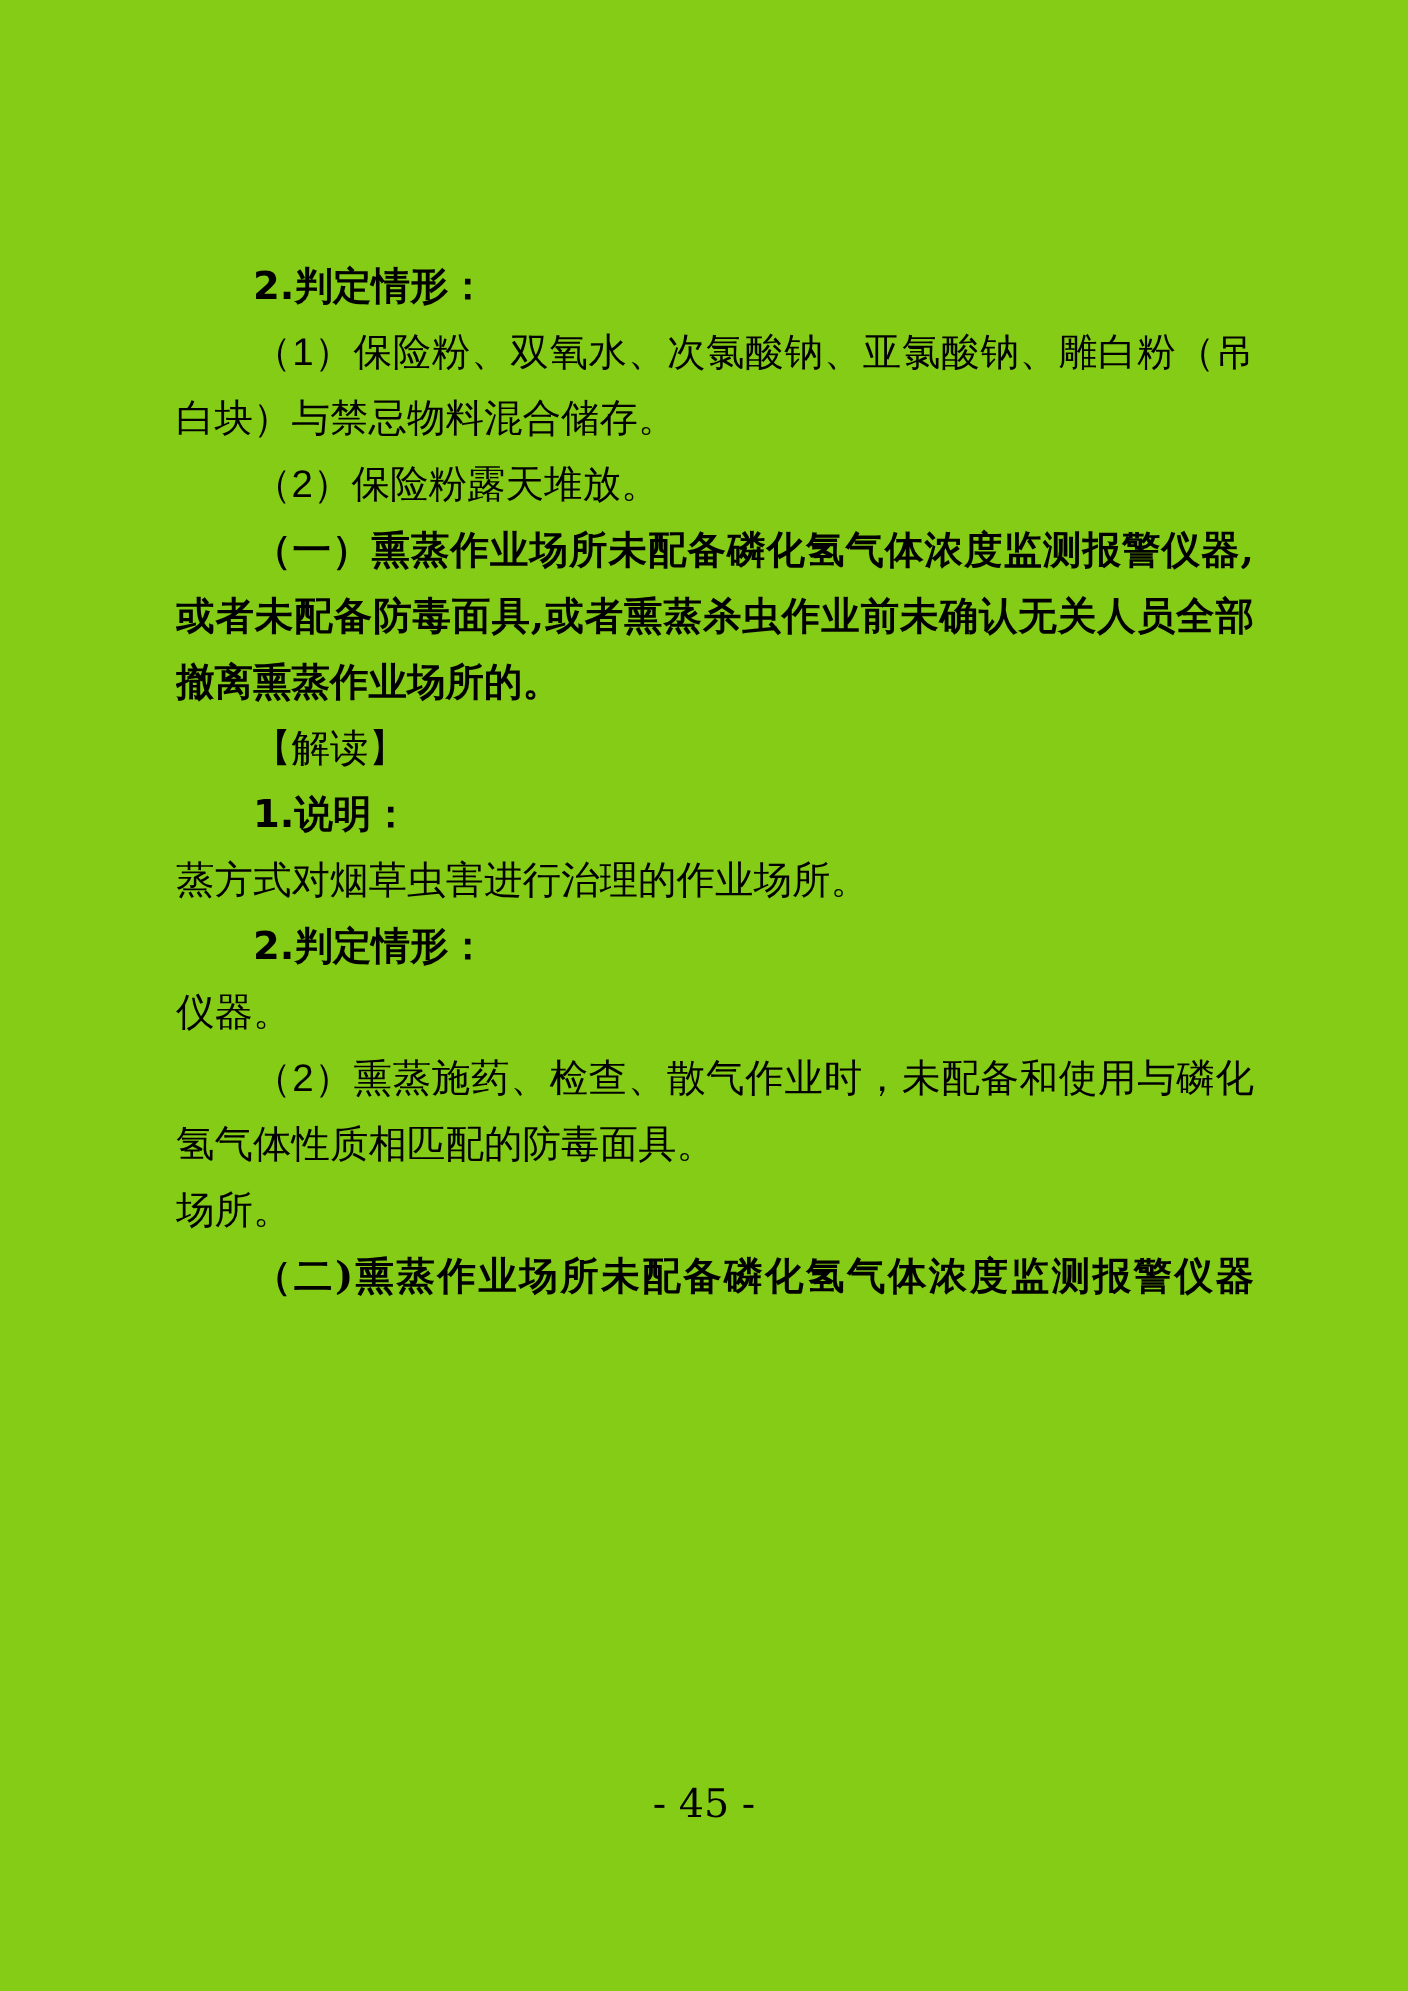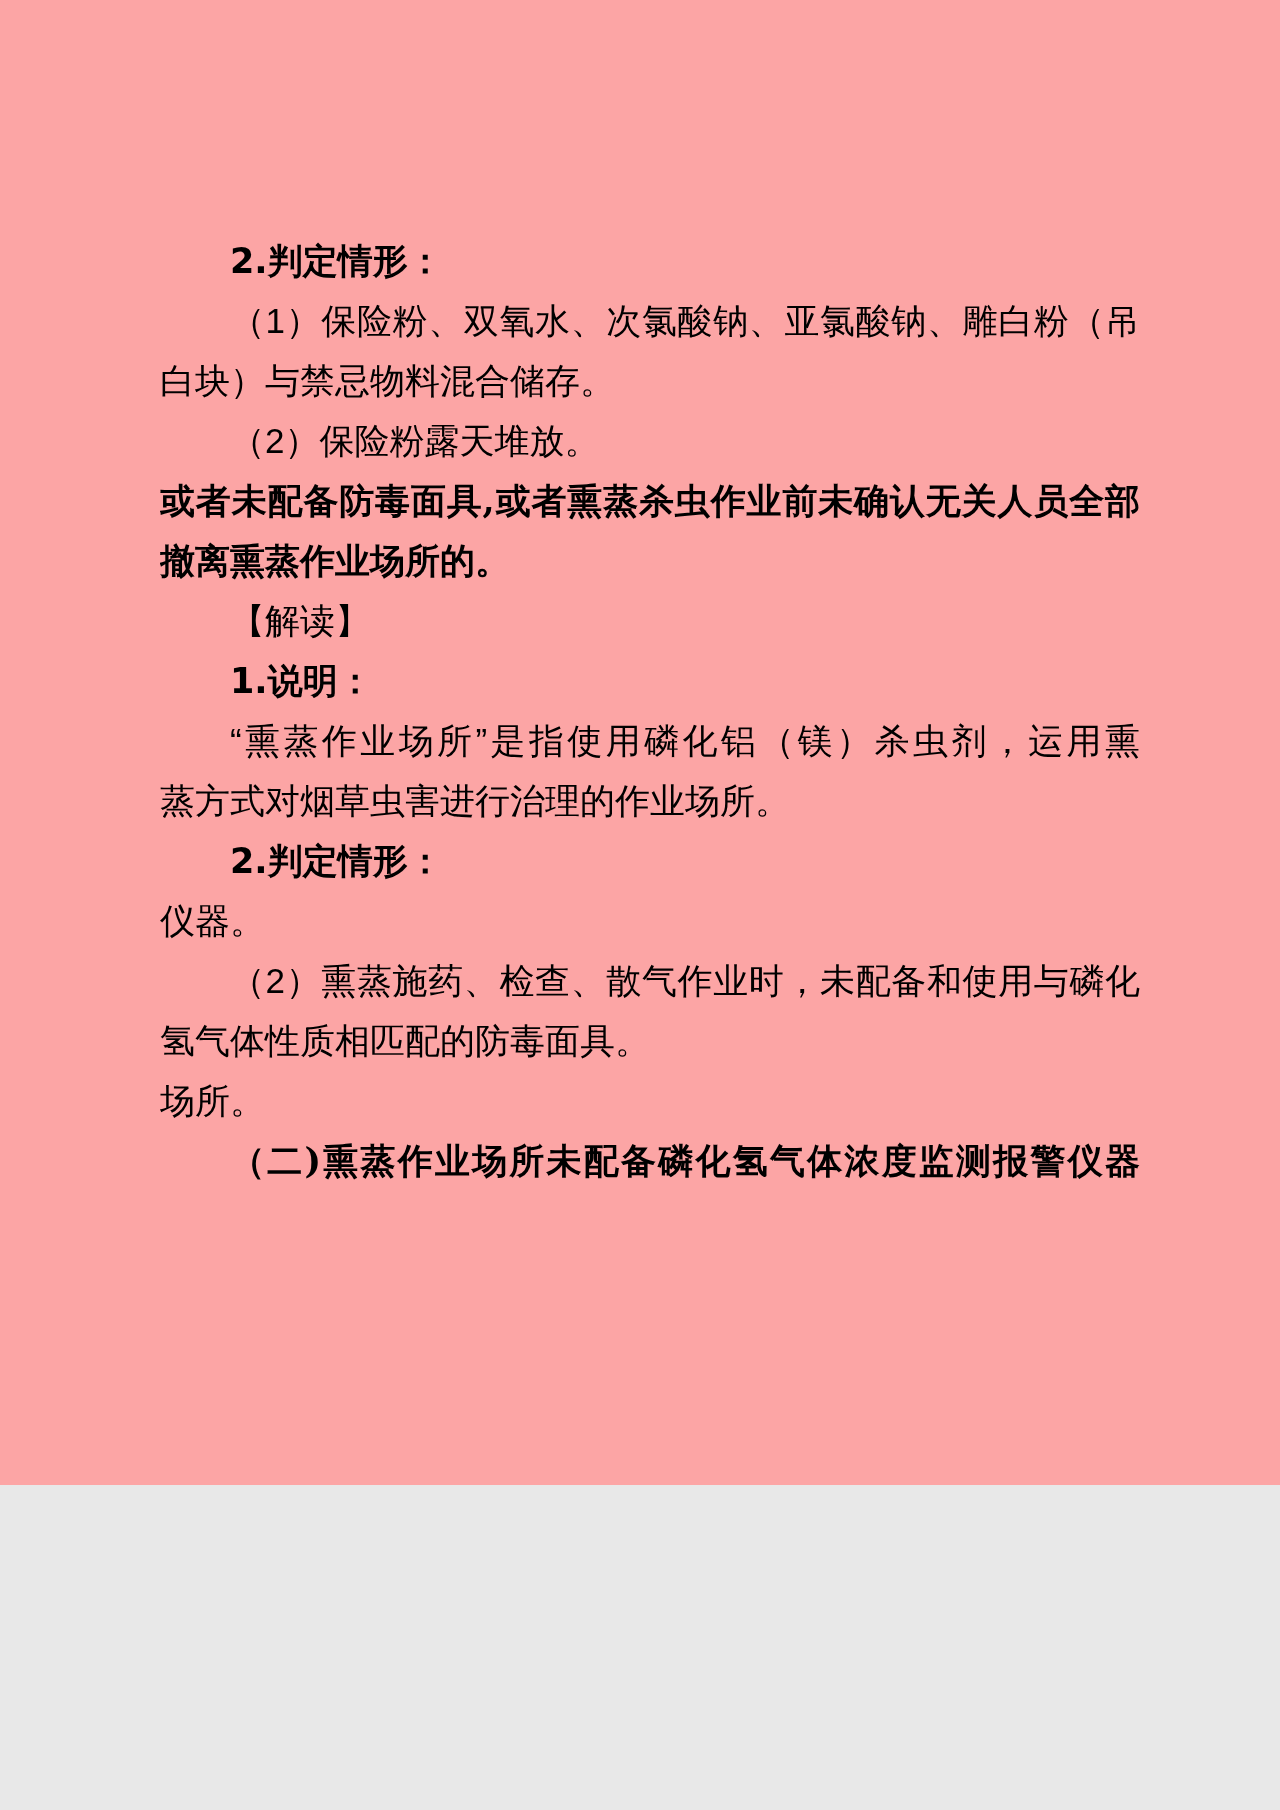--- a/index.html
+++ b/index.html
@@ -3,23 +3,23 @@
 <meta charset="utf-8">
 <style>
   html, body {
     margin: 0;
     padding: 0;
     background: #e8e8e8;
   }
   .page {
     position: relative;
     width: 1280px;
-    height: 1485px;
+    height: 1810px;
     margin: 0 auto;
-    background: #fca5a5;
+    background: #84cc16;
     overflow: hidden;
     font-family: "DejaVu Serif", "Liberation Serif", serif;
     color: #000000;
   }
   .textcol {
     position: absolute;
     left: 160px;
     top: 231px;
     width: 980px;
   }
@@ -66,25 +66,25 @@
 </style>
 </head>
 <body>
 
 <div class="page">
   <div class="textcol" id="textcol">
       <div class="line indent hei">2.判定情形：</div>
       <div class="line indent justify fs">（1）保险粉、双氧水、次氯酸钠、亚氯酸钠、雕白粉（吊</div>
       <div class="line fs">白块）与禁忌物料混合储存。</div>
       <div class="line indent fs">（2）保险粉露天堆放。</div>
+      <div class="line indent justify fsb">（一）熏蒸作业场所未配备磷化氢气体浓度监测报警仪器,</div>
       <div class="line justify fsb">或者未配备防毒面具,或者熏蒸杀虫作业前未确认无关人员全部</div>
       <div class="line fsb">撤离熏蒸作业场所的。</div>
       <div class="line indent fs">【解读】</div>
       <div class="line indent hei">1.说明：</div>
-      <div class="line indent justify fs">“熏蒸作业场所”是指使用磷化铝（镁）杀虫剂，运用熏</div>
       <div class="line fs">蒸方式对烟草虫害进行治理的作业场所。</div>
       <div class="line indent hei">2.判定情形：</div>
       <div class="line fs">仪器。</div>
       <div class="line indent justify fs">（2）熏蒸施药、检查、散气作业时，未配备和使用与磷化</div>
       <div class="line fs">氢气体性质相匹配的防毒面具。</div>
       <div class="line fs">场所。</div>
       <div class="line indent justify fsb">（二)熏蒸作业场所未配备磷化氢气体浓度监测报警仪器</div>
     </div>
   <div class="footer">- 45 -</div>
 </div>

